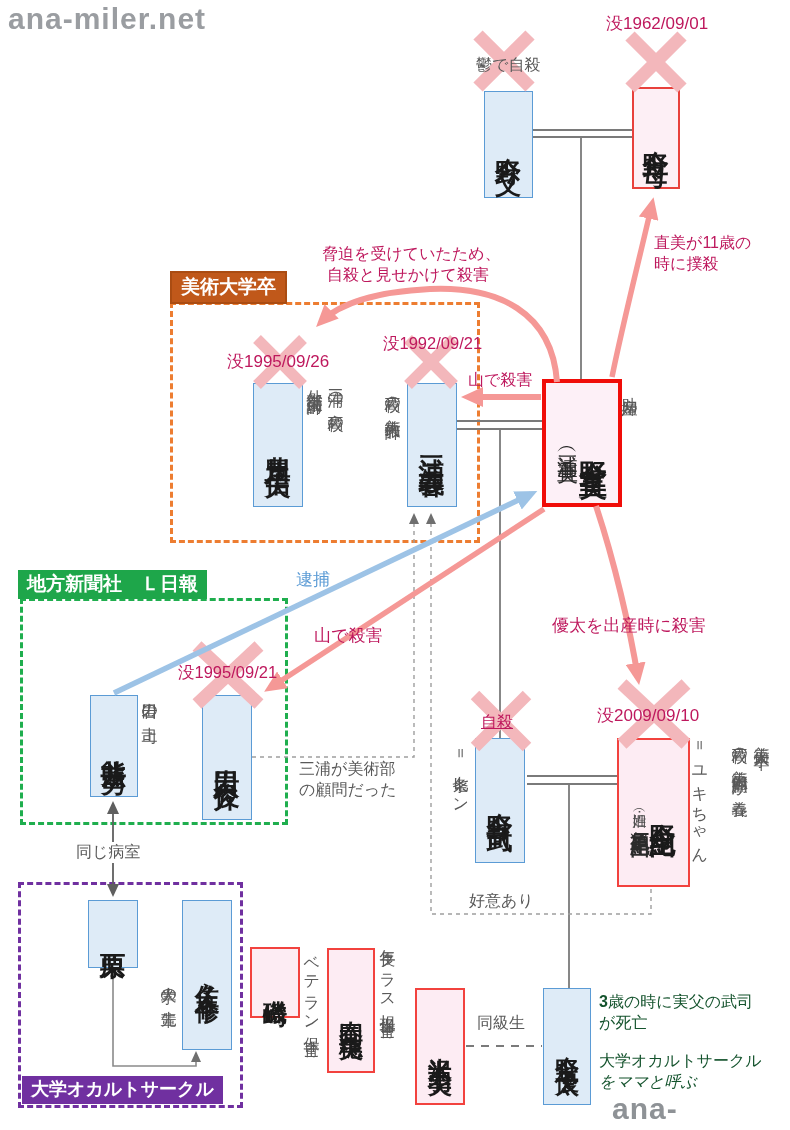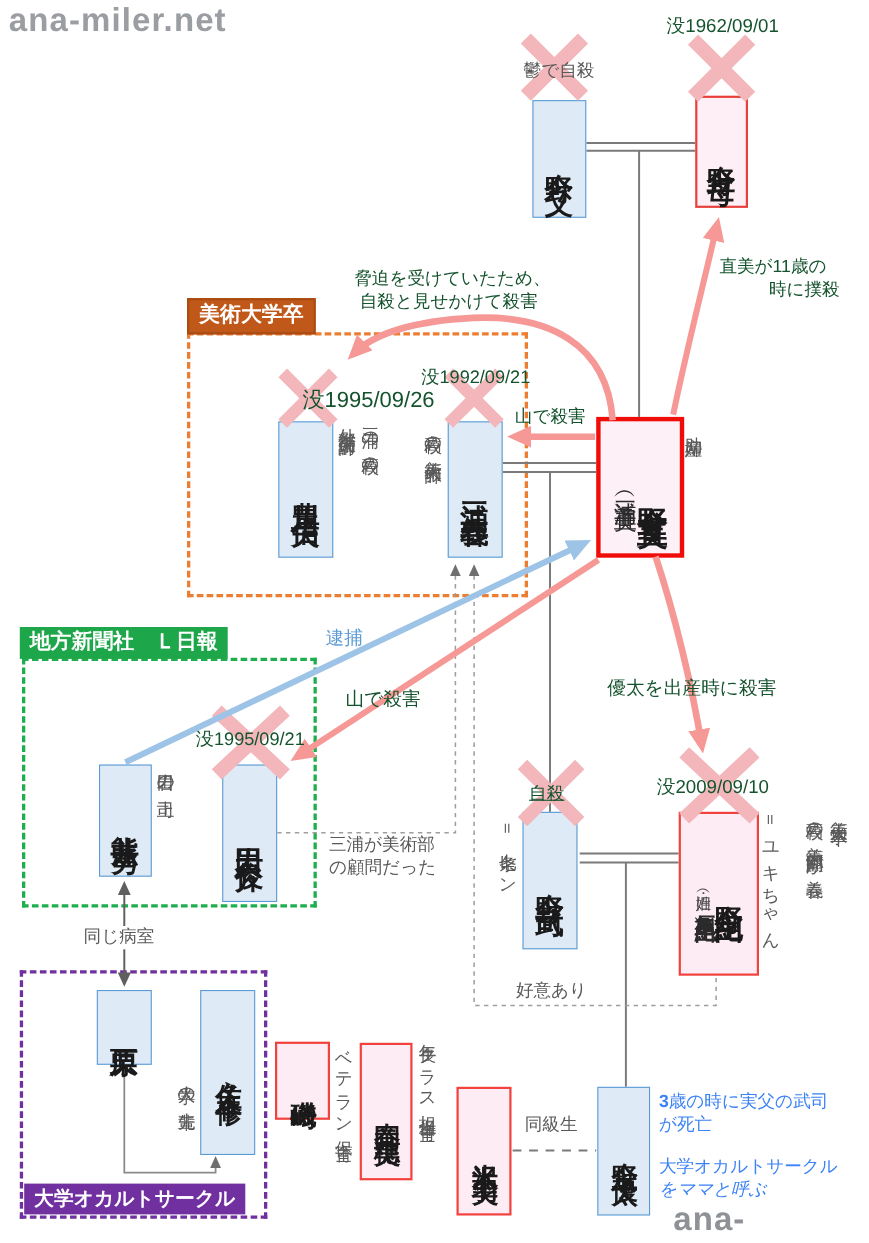--- a/index.html
+++ b/index.html
@@ -13,24 +13,24 @@
   .bluebox{background:#deebf7;border:1.6px solid #5b9bd5;}
   .pinkbox{background:#fdecf3;border:2px solid #f2423e;}
   .vname{writing-mode:vertical-rl;text-orientation:mixed;font-weight:700;color:#1a1a1a;
          font-size:26px;letter-spacing:2px;line-height:1;}
   .vcols{writing-mode:vertical-rl;text-orientation:mixed;display:block;}
   .vcols .main{font-weight:700;color:#1a1a1a;line-height:1;}
   .vcols .sub{color:#2b2b2b;line-height:1;}
   .vnote{position:absolute;z-index:7;writing-mode:vertical-rl;text-orientation:mixed;
          color:#595959;font-size:16px;letter-spacing:2px;line-height:1.1;white-space:nowrap;}
   .ann{position:absolute;z-index:7;font-size:16px;line-height:1.3;white-space:nowrap;}
-  .red{color:#14532d;}
+  .red{color:#be185d;}
   .gray{color:#595959;}
   .bluet{color:#5b9bd5;}
-  .blackt{color:#3b82f6;}
+  .blackt{color:#14532d;}
   .glabel{position:absolute;z-index:5;color:#ffffff;font-weight:700;font-size:19px;
           padding:3px 9px;white-space:nowrap;line-height:1.2;}
   .wm{position:absolute;z-index:8;font-weight:700;color:#9a9da1;font-size:30px;letter-spacing:1px;}
   .bold-first::first-letter{font-weight:700;}
 </style>
 </head>
 <body>
 
 <div id="stage">
 
@@ -177,24 +177,24 @@
     <path d="M541,397 L468,397" fill="none" stroke="#f59896" stroke-width="6" marker-end="url(#aPink)"></path>
     <path d="M544,509 L270,688" fill="none" stroke="#f59896" stroke-width="5.5" marker-end="url(#aPink)"></path>
     <path d="M596,506 C614,560 630,628 638,678" fill="none" stroke="#f59896" stroke-width="6" marker-end="url(#aPink)"></path>
 
     <path d="M114,693 L531,494" fill="none" stroke="#9dc3e6" stroke-width="5.5" marker-end="url(#aBlue)"></path>
   </svg>
 
   <div class="ann red" style="left:606px;top:13px;font-size:17px;">没1962/09/01</div>
   <div class="ann gray" style="left:476px;top:55px;">鬱で自殺</div>
   <div class="ann red" style="left:654px;top:233px;">直美が11歳の</div>
-  <div class="ann red" style="left:654px;top:254px;margin-left:45px;">時に撲殺</div>
+  <div class="ann red" style="left:654px;top:254px;">時に撲殺</div>
   <div class="ann red" style="left:322px;top:244px;">脅迫を受けていたため、</div>
   <div class="ann red" style="left:327px;top:265px;">自殺と見せかけて殺害</div>
-  <div class="ann red" style="left:227px;top:351px;font-size:20px;margin-left:48px;">没1995/09/26</div>
+  <div class="ann red" style="left:227px;top:351px;font-size:17px;">没1995/09/26</div>
   <div class="ann red" style="left:383px;top:333px;font-size:16.5px;">没1992/09/21</div>
   <div class="ann red" style="left:468px;top:370px;">山で殺害</div>
   <div class="ann bluet" style="left:296px;top:569px;font-size:17px;">逮捕</div>
   <div class="ann red" style="left:314px;top:625px;font-size:17px;">山で殺害</div>
   <div class="ann red" style="left:178px;top:662px;font-size:16.5px;">没1995/09/21</div>
   <div class="ann gray" style="left:299px;top:759px;">三浦が美術部</div>
   <div class="ann gray" style="left:299px;top:780px;">の顧問だった</div>
   <div class="ann red" style="left:552px;top:615px;font-size:17px;">優太を出産時に殺害</div>
   <div class="ann red" style="left:481px;top:712px;text-decoration:underline;">自殺</div>
   <div class="ann red" style="left:597px;top:705px;font-size:17px;">没2009/09/10</div>

